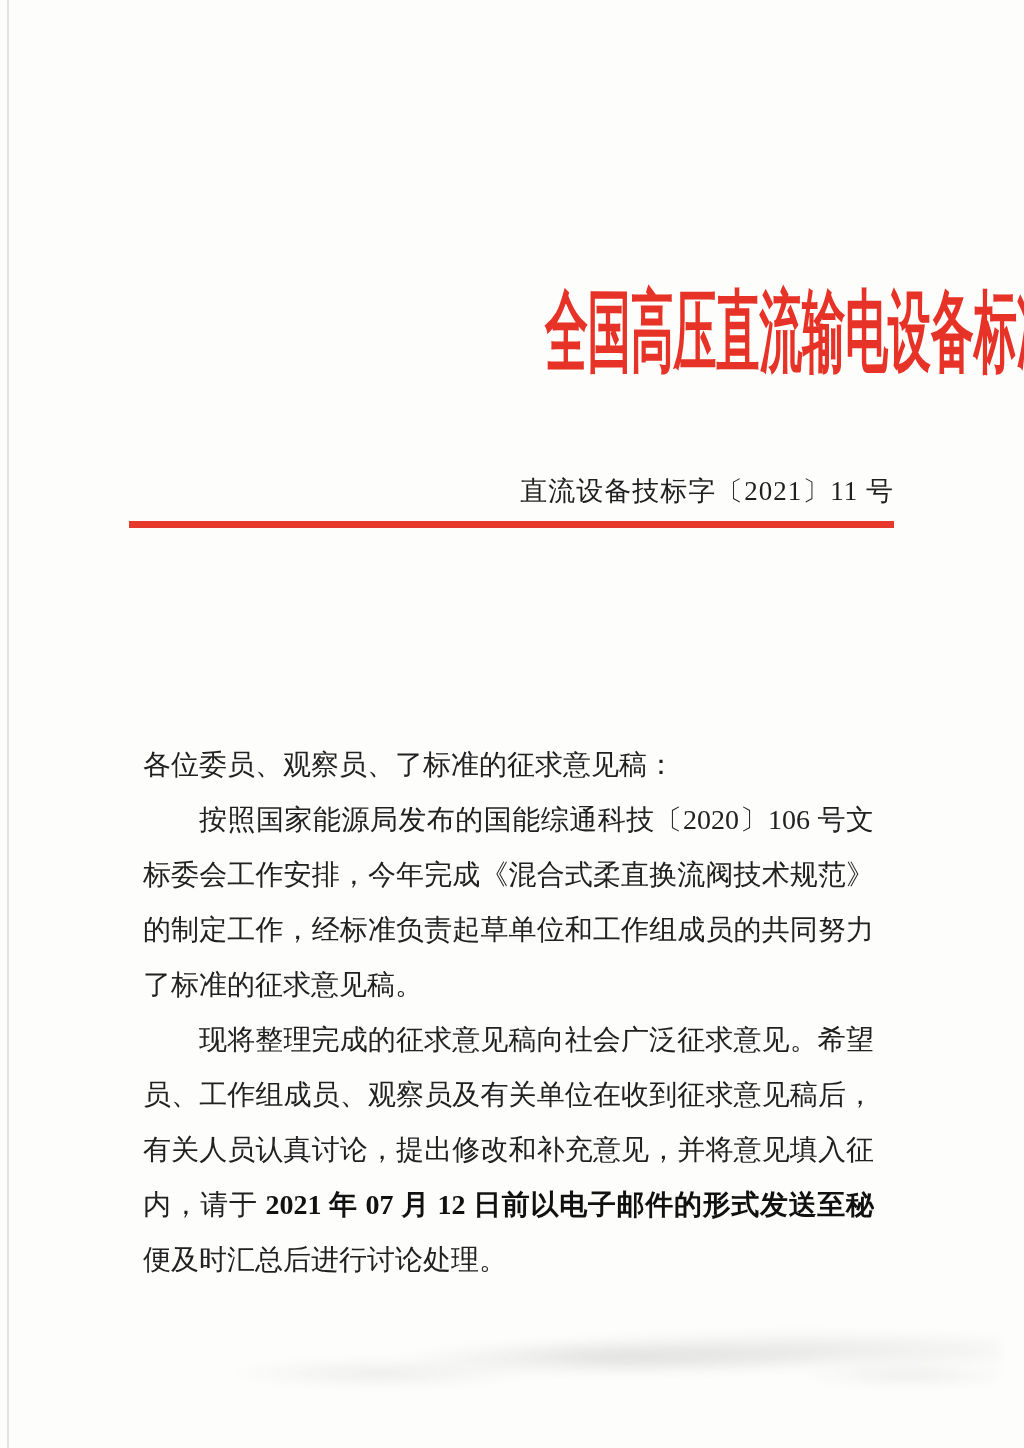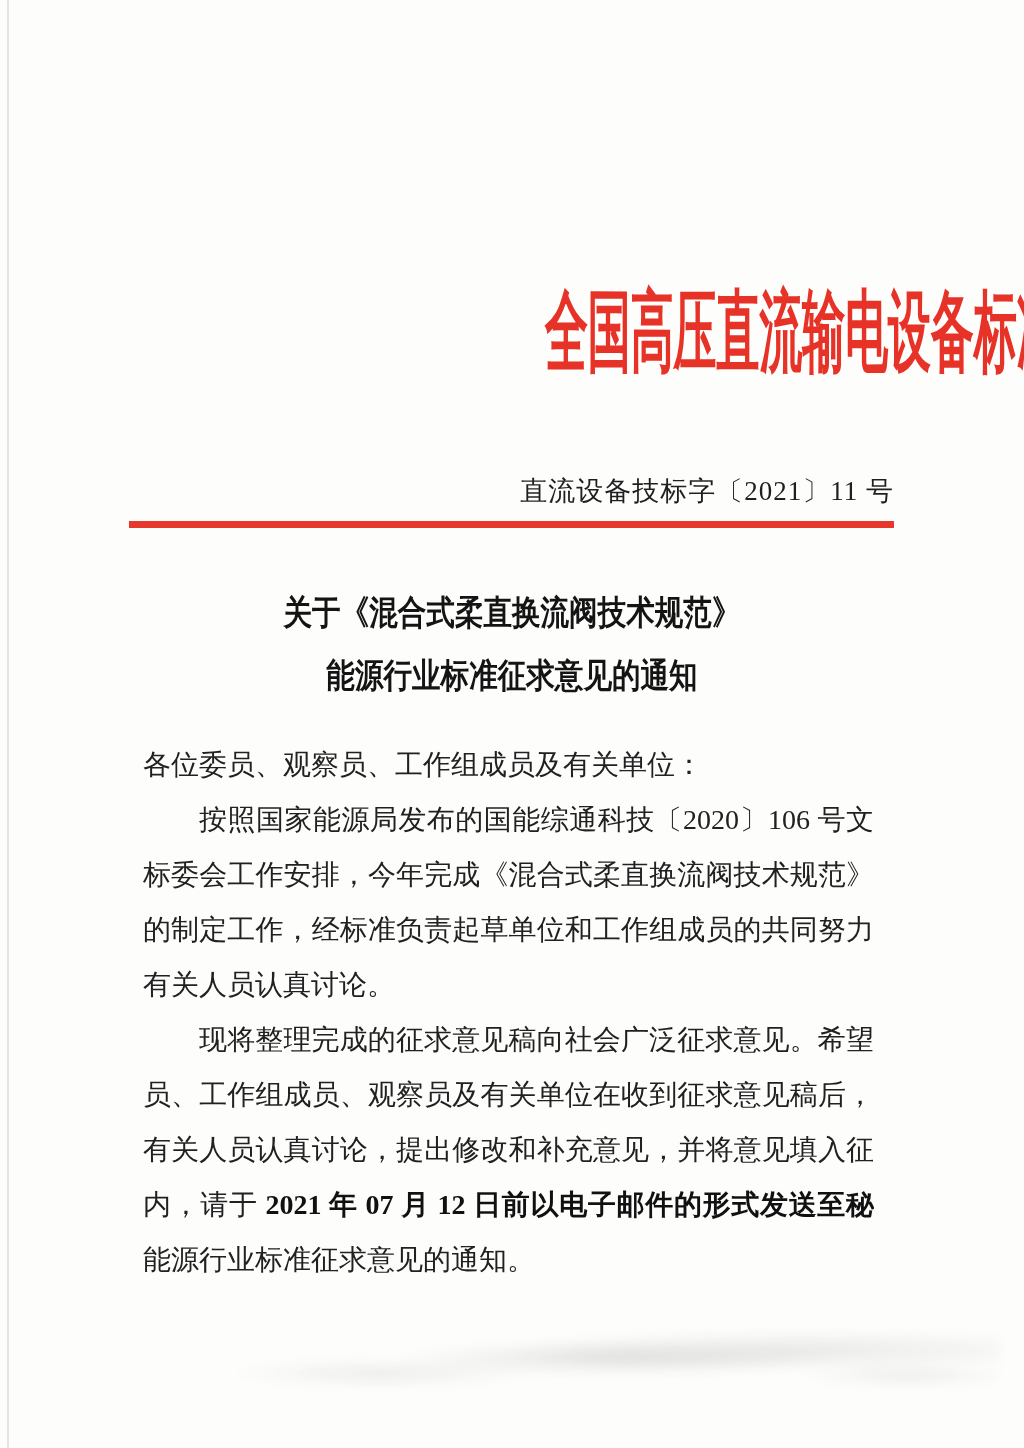--- a/index.html
+++ b/index.html
@@ -139,39 +139,31 @@
   <div class="scan-edge"></div>
 
   <div class="org-title">
     <span class="stretch">全国高压直流输电设备标准化技术委员会</span>
   </div>
 
   <div class="doc-number">直流设备技标字〔2021〕11 号</div>
 
   <div class="red-rule"></div>
 
-  <div class="doc-title">
-    <div class="t-line">
-      <span class="stretch">关于《混合式柔直换流阀技术规范》</span>
-    </div>
-    <div class="t-line">
-      <span class="stretch">能源行业标准征求意见的通知</span>
-    </div>
-  </div>
 
   <div class="body-block">
-    <div class="ln">各位委员、观察员、工作组成员及有关单位：</div>
+    <div class="ln">各位委员、观察员、了标准的征求意见稿：</div>
     <div class="ln j in">按照国家能源局发布的国能综通科技〔2020〕106 号文中要求及</div>
     <div class="ln j">标委会工作安排，今年完成《混合式柔直换流阀技术规范》能源行标</div>
     <div class="ln j">的制定工作，经标准负责起草单位和工作组成员的共同努力现已完成</div>
-    <div class="ln">有关人员认真讨论。</div>
+    <div class="ln">了标准的征求意见稿。</div>
     <div class="ln j in">现将整理完成的征求意见稿向社会广泛征求意见。希望各位委</div>
     <div class="ln j">员、工作组成员、观察员及有关单位在收到征求意见稿后，尽快组织</div>
     <div class="ln j">有关人员认真讨论，提出修改和补充意见，并将意见填入征求意见表</div>
     <div class="ln j">
       <span>内，请于 </span><span class="b">2021 年 07 月 12 日前以电子邮件的形式发送至秘书处</span>
     </div>
-    <div class="ln">能源行业标准征求意见的通知。</div>
+    <div class="ln">便及时汇总后进行讨论处理。</div>
   </div>
 
   <div class="bleed"></div>
 
 </div>
 
 </body></html>

